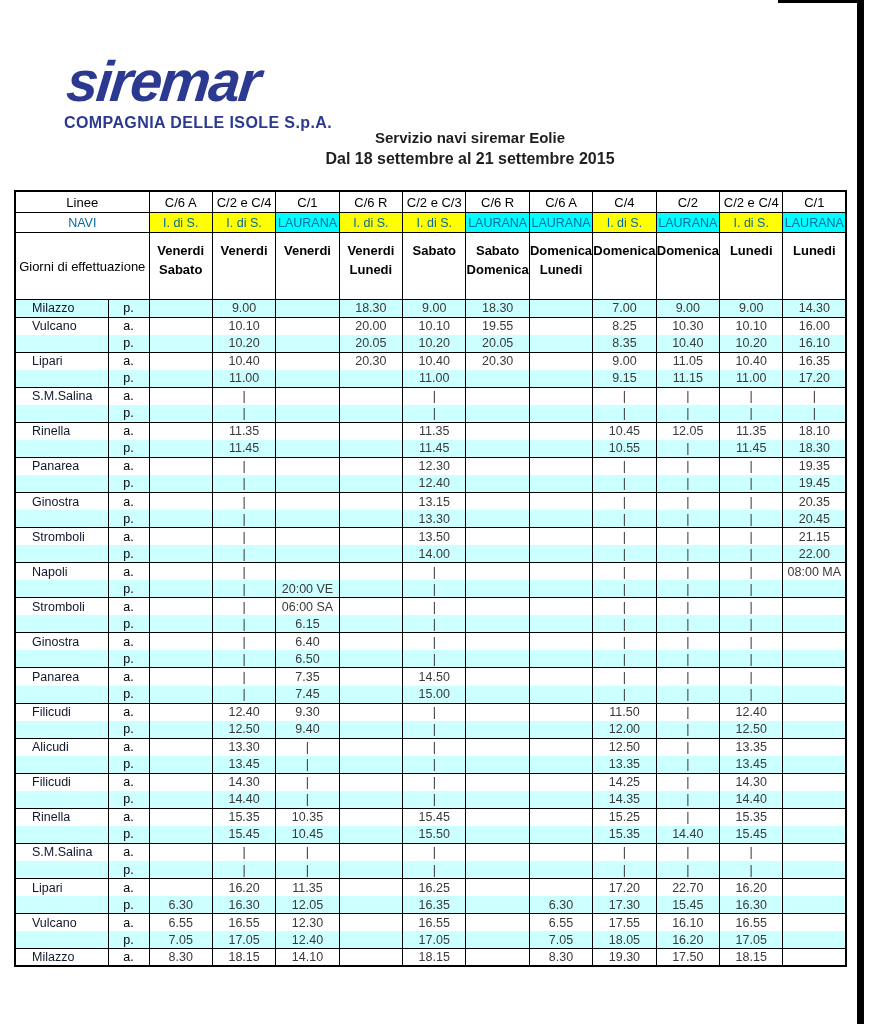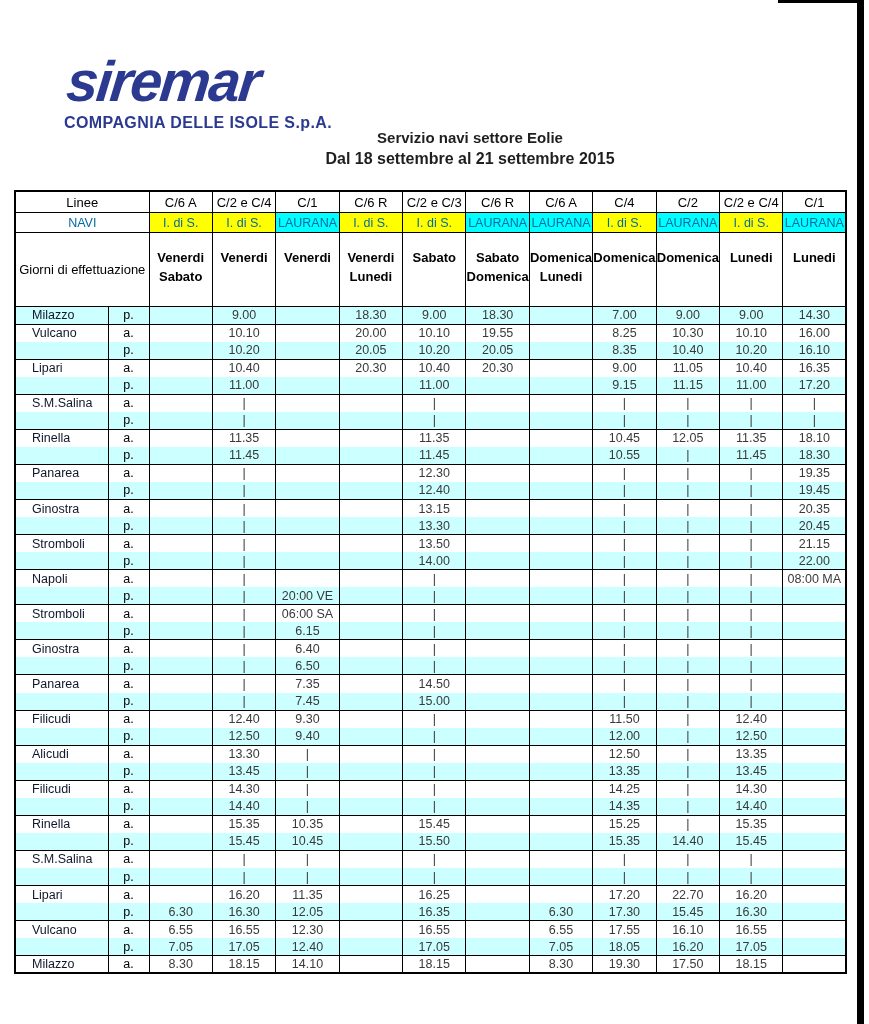--- a/index.html
+++ b/index.html
@@ -26,21 +26,21 @@
 
   
   table{
     position:absolute;left:14px;top:190px;width:831px;
     border-collapse:collapse;table-layout:fixed;border:2px solid #000;
   }
   th,td{padding:0;overflow:hidden;white-space:nowrap}
   thead th{border:1px solid #000;background:#fff;font-weight:normal;text-align:center}
   .row-linee th{height:20px;font-size:13px;color:#000}
   .row-navi th{height:19px;font-size:12.5px;color:#0369a1}
-  .row-giorni th{height:58px;font-size:13px;color:#000;vertical-align:top;padding-top:15px}
+  .row-giorni th{height:58px;font-size:13px;color:#000;vertical-align:top;padding-top:8px}
   .row-giorni th.corner{vertical-align:middle;font-weight:normal;padding-top:0}
   .day-line{font-weight:bold;line-height:19px}
   tbody tr{height:17.55px}
   tbody td{
     border-left:1px solid #000;border-right:1px solid #000;
     font-size:12.5px;text-align:center;color:#3a3a3a;vertical-align:middle;
   }
   tbody tr.grp td{border-top:1px solid #000}
   tbody tr.cyan td{background:#ccffff}
   td.port{text-align:left;padding-left:16px;color:#0f172a}
@@ -51,21 +51,21 @@
 
 <div class="scan-edge-right"></div>
 <div class="scan-edge-top"></div>
 
 <div class="logo">
   <div class="logo-brand">siremar</div>
   <div class="logo-sub">COMPAGNIA DELLE ISOLE S.p.A.</div>
 </div>
 
 <div class="titles">
-  <div class="title1">Servizio navi settore Eolie</div>
+  <div class="title1">Servizio navi siremar Eolie</div>
   <div class="title2">Dal 18 settembre al 21 settembre 2015</div>
 </div>
 
 <table aria-label="timetable">
     <colgroup>
       <col style="width:93px">
       <col style="width:41px">
       <col style="width:63.4px">
       <col style="width:63.4px">
       <col style="width:63.4px">

